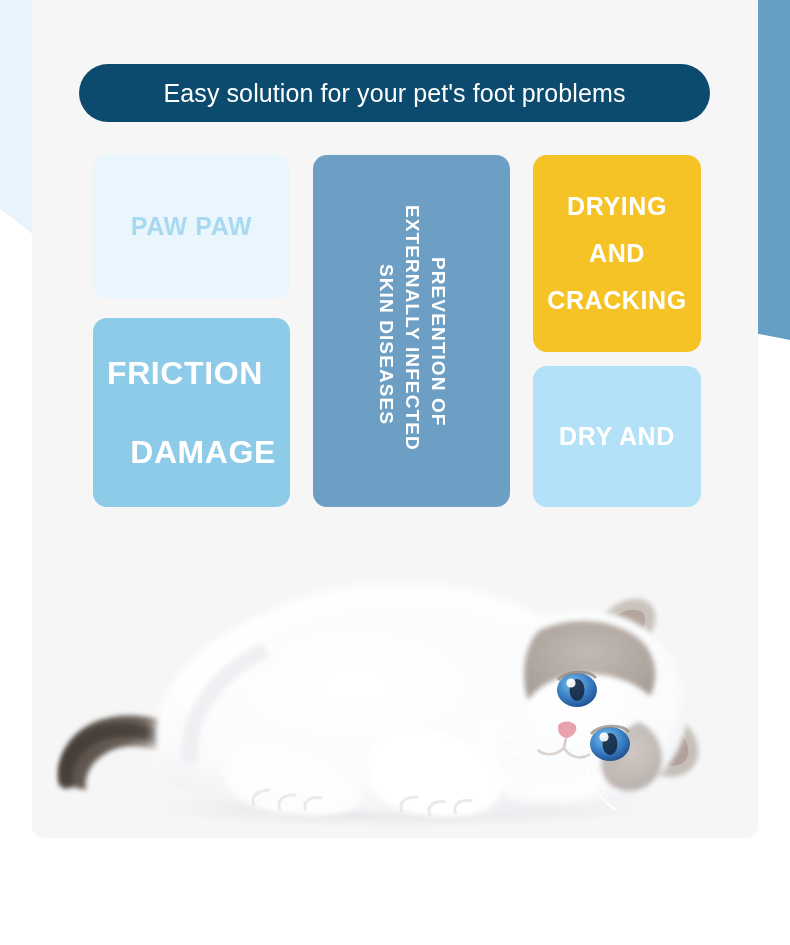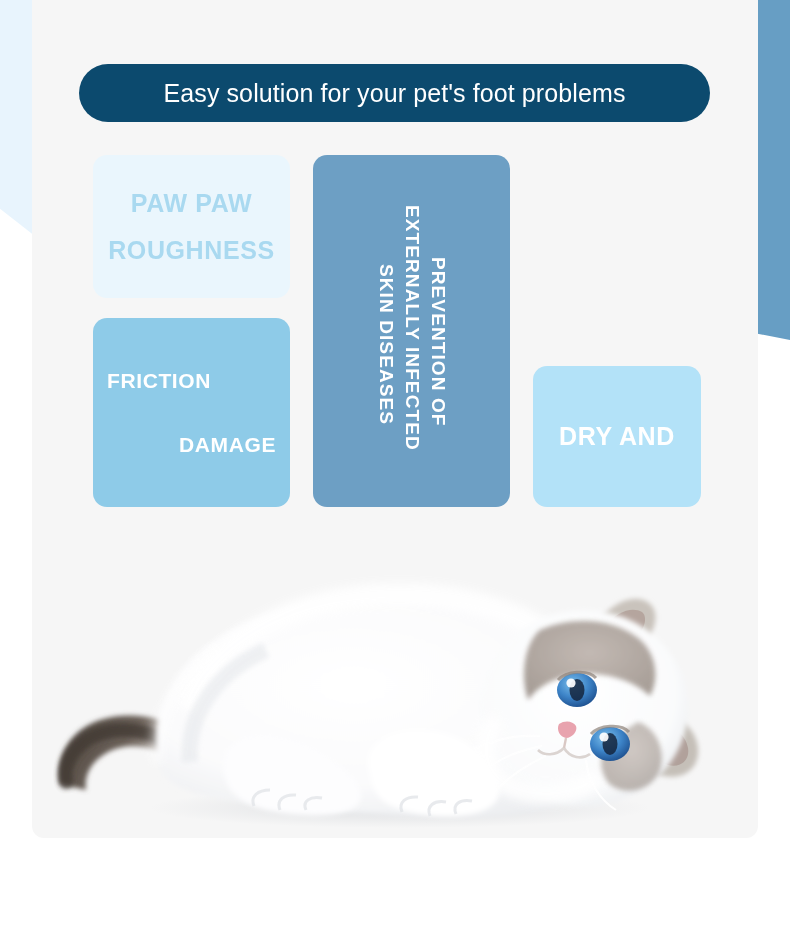--- a/index.html
+++ b/index.html
@@ -112,21 +112,21 @@
     left: 61px;
     top: 318px;
     width: 197px;
     height: 189px;
     background: #8ecbe8;
     align-items: flex-start;
     padding: 0 14px;
   }
   .tile--friction .tile-line {
     color: #ffffff;
-    font-size: 21px;
+    font-size: 32px;
   }
   .tile--friction .tile-line--indent {
     align-self: flex-end;
     margin-top: 22px;
   }
 
   
   .tile--center {
     left: 281px;
     top: 155px;
@@ -201,34 +201,38 @@
   <div class="edge-band edge-band--right"></div>
 
   <div id="card">
 
     <div class="headline">
       <span class="headline-text">Easy solution for your pet's foot problems</span>
     </div>
 
     <div class="tile tile--paw">
       <span class="tile-line">PAW PAW</span>
-      <span class="tile-line">ROUGHNESS</span>
     </div>
 
     <div class="tile tile--friction">
       <span class="tile-line">FRICTION</span>
       <span class="tile-line tile-line--indent">DAMAGE</span>
     </div>
 
     <div class="tile tile--center">
       <span class="vline vline--1">PREVENTION OF</span>
       <span class="vline vline--2">EXTERNALLY INFECTED</span>
       <span class="vline vline--3">SKIN DISEASES</span>
     </div>
 
+    <div class="tile tile--drying">
+      <span class="tile-line">DRYING</span>
+      <span class="tile-line">AND</span>
+      <span class="tile-line">CRACKING</span>
+    </div>
 
     <div class="tile tile--flaky">
       <span class="tile-line">DRY AND</span>
     </div>
 
     <div class="cat-photo">
       <svg viewBox="0 0 710 326" xmlns="http://www.w3.org/2000/svg">
         <defs>
           <radialGradient id="bodyFur" cx="42%" cy="40%" r="72%">
             <stop offset="0%" stop-color="#ffffff"></stop>

